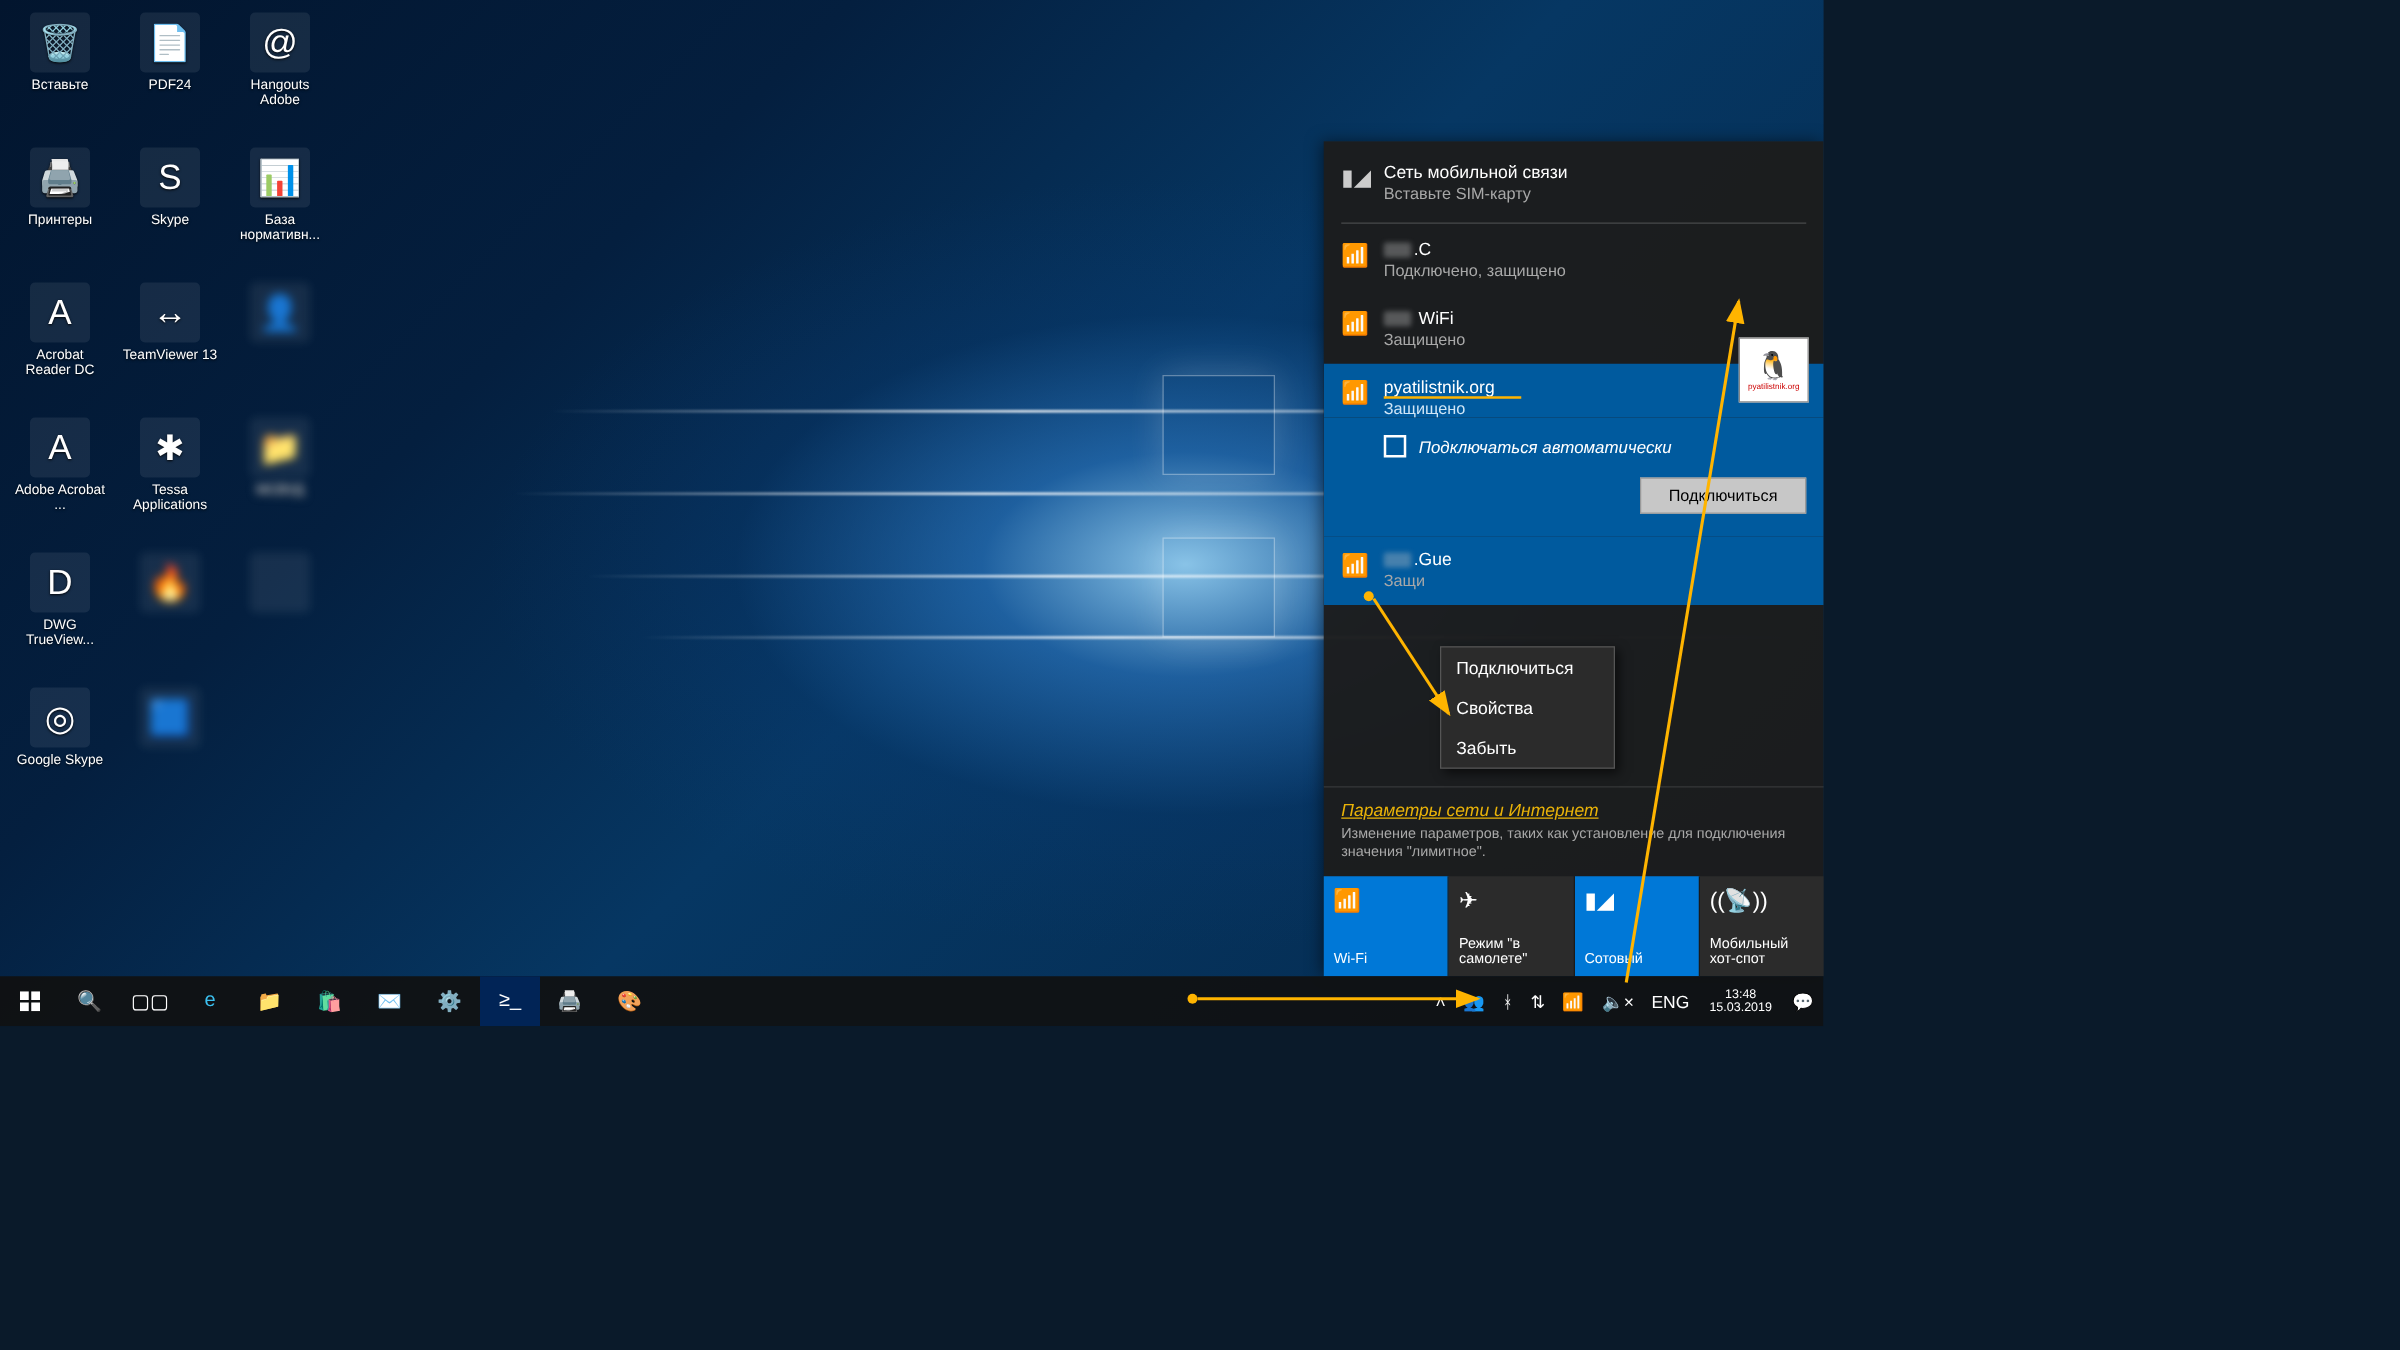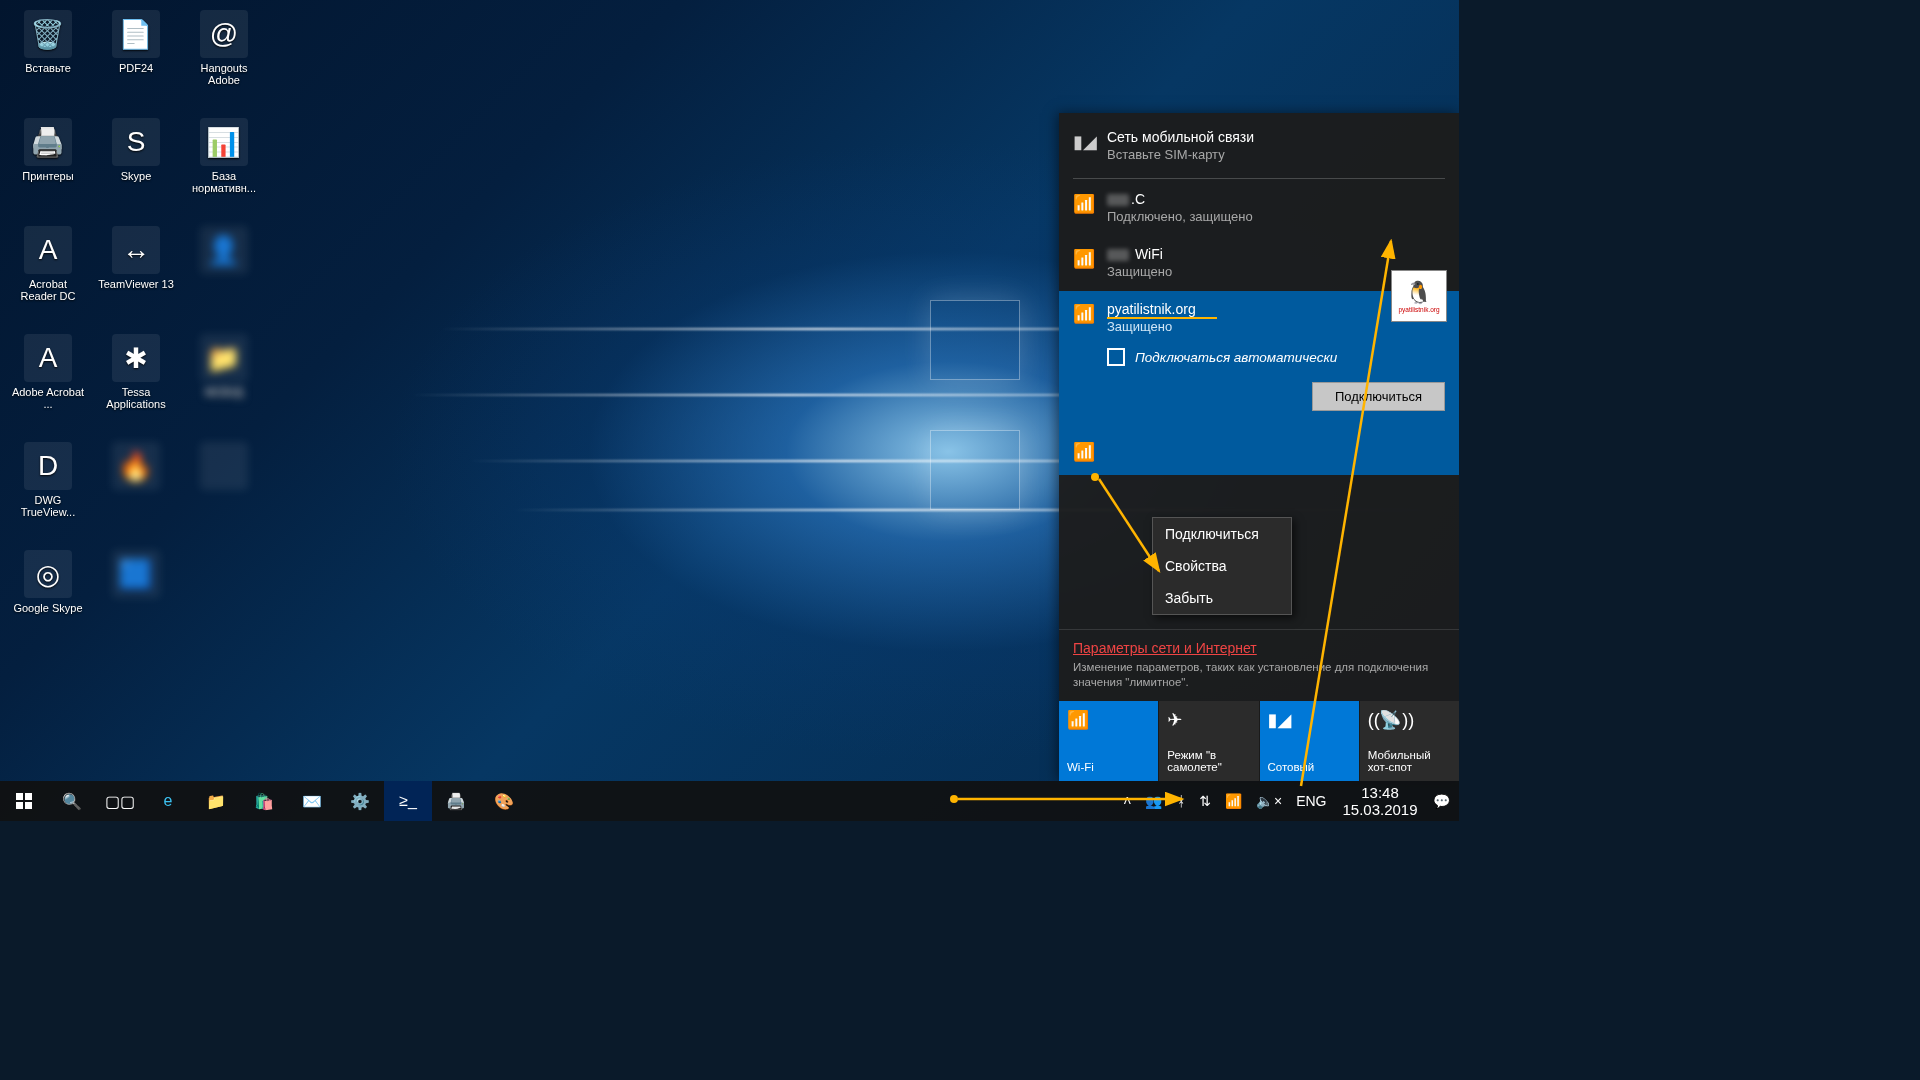--- a/index.html
+++ b/index.html
@@ -60,21 +60,21 @@
   width: 48px; height: 40px; display: flex; align-items: center; justify-content: center;
   cursor: pointer; font-size: 16px;
 }
 .taskbar .tray {
   margin-left: auto; display: flex; align-items: center; height: 100%; gap: 2px; padding-right: 2px;
 }
 .tray .tray-item {
   height: 40px; display: flex; align-items: center; justify-content: center;
   padding: 0 6px; cursor: pointer; font-size: 14px;
 }
-.tray .clock { flex-direction: column; font-size: 15px; line-height: 1.15; padding: 0 8px; }
+.tray .clock { flex-direction: column; font-size: 10px; line-height: 1.15; padding: 0 8px; }
 
 
 .network-flyout {
   position: absolute; right: 0; bottom: 40px; width: 400px; height: 668px;
   background: rgba(28,28,28,0.96); color: #fff; font-size: 13.5px;
   display: flex; flex-direction: column;
   box-shadow: -2px 0 12px rgba(0,0,0,0.5);
 }
 .network-list { flex: 1; overflow-y: auto; overflow-x: hidden; padding-top: 6px; }
 .net-item {
@@ -93,21 +93,21 @@
 .net-checkbox { width: 18px; height: 18px; border: 2px solid #fff; }
 .net-connect-btn {
   float: right; background: #c7c7c7; color: #000; padding: 6px 22px; border: 1px solid #999;
   font-size: 13px; cursor: pointer;
 }
 .net-item.after-selected { background: #005a9e; clear: both; }
 
 .net-settings {
   padding: 10px 14px 12px 14px; border-top: 1px solid rgba(255,255,255,0.12);
 }
-.net-settings .link { color: #ef4444; font-size: 14px; text-decoration: underline; cursor: pointer; }
+.net-settings .link { color: #eab308; font-size: 14px; text-decoration: underline; cursor: pointer; font-style: italic; }
 .net-settings .desc { color: #a8a8a8; font-size: 11.5px; margin-top: 4px; line-height: 1.25; }
 
 .net-tiles { display: flex; }
 .net-tile {
   flex: 1; height: 80px; background: #2b2b2b; color: #fff;
   display: flex; flex-direction: column; justify-content: space-between;
   padding: 8px; font-size: 11.5px; cursor: pointer; border-right: 1px solid #1a1a1a;
 }
 .net-tile.active { background: #0078d7; }
 .net-tile .tile-icon { font-size: 18px; }
@@ -273,20 +273,24 @@
         <div class="net-checkbox-row">
           <div class="net-checkbox"></div>
           <span>Подключаться автоматически</span>
         </div>
         <button class="net-connect-btn">Подключиться</button>
         <div style="clear:both;height:4px;"></div>
       </div>
         </div>
         <div class="net-item after-selected">
           <span class="net-icon">📶</span>
+      <div class="net-text">
+        <div class="net-name"><span class="blurred-ssid">xx</span>.Gue</div>
+        <div class="net-sub">Защи</div>
+      </div>
         </div>
       </div>
 
   </div>
 
   <div class="net-settings">
     <div class="link">Параметры сети и Интернет</div>
     <div class="desc">Изменение параметров, таких как установление для подключения значения "лимитное".</div>
   </div>
 

